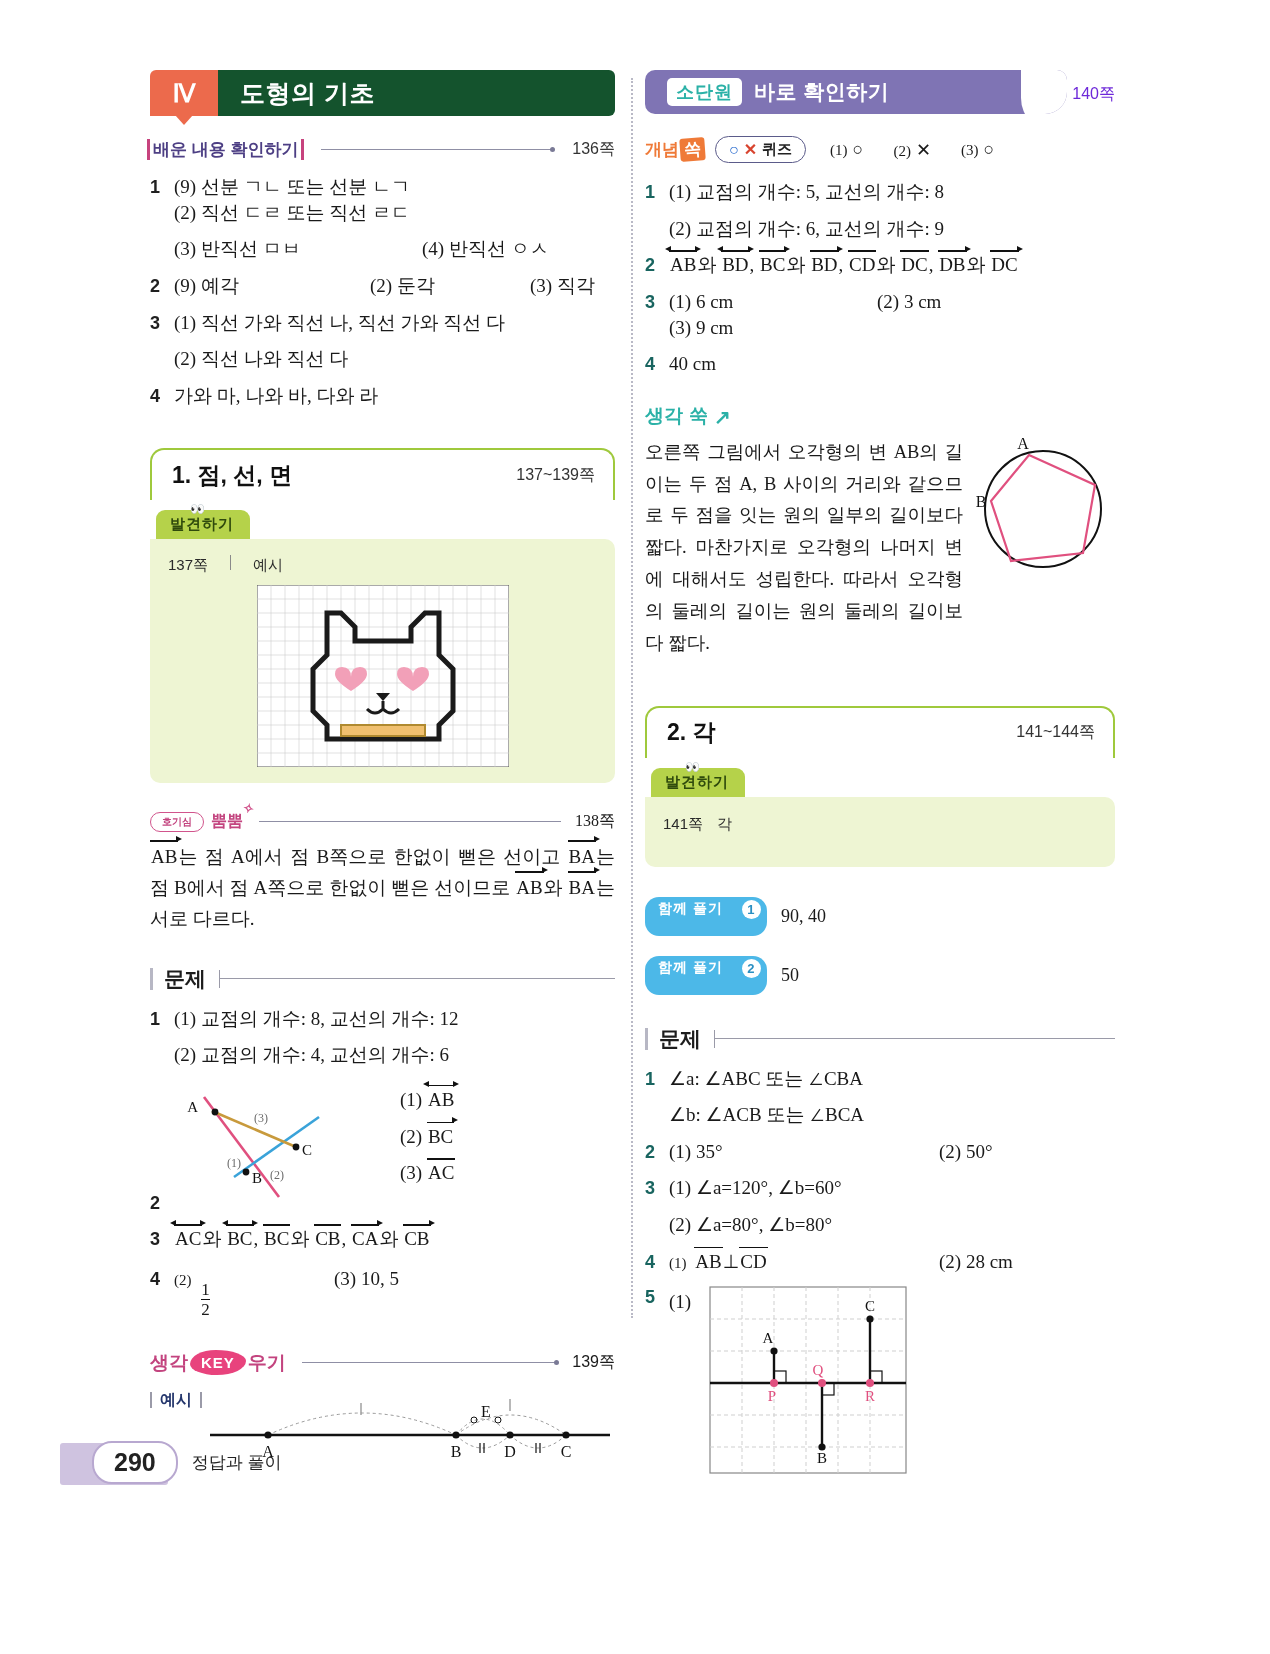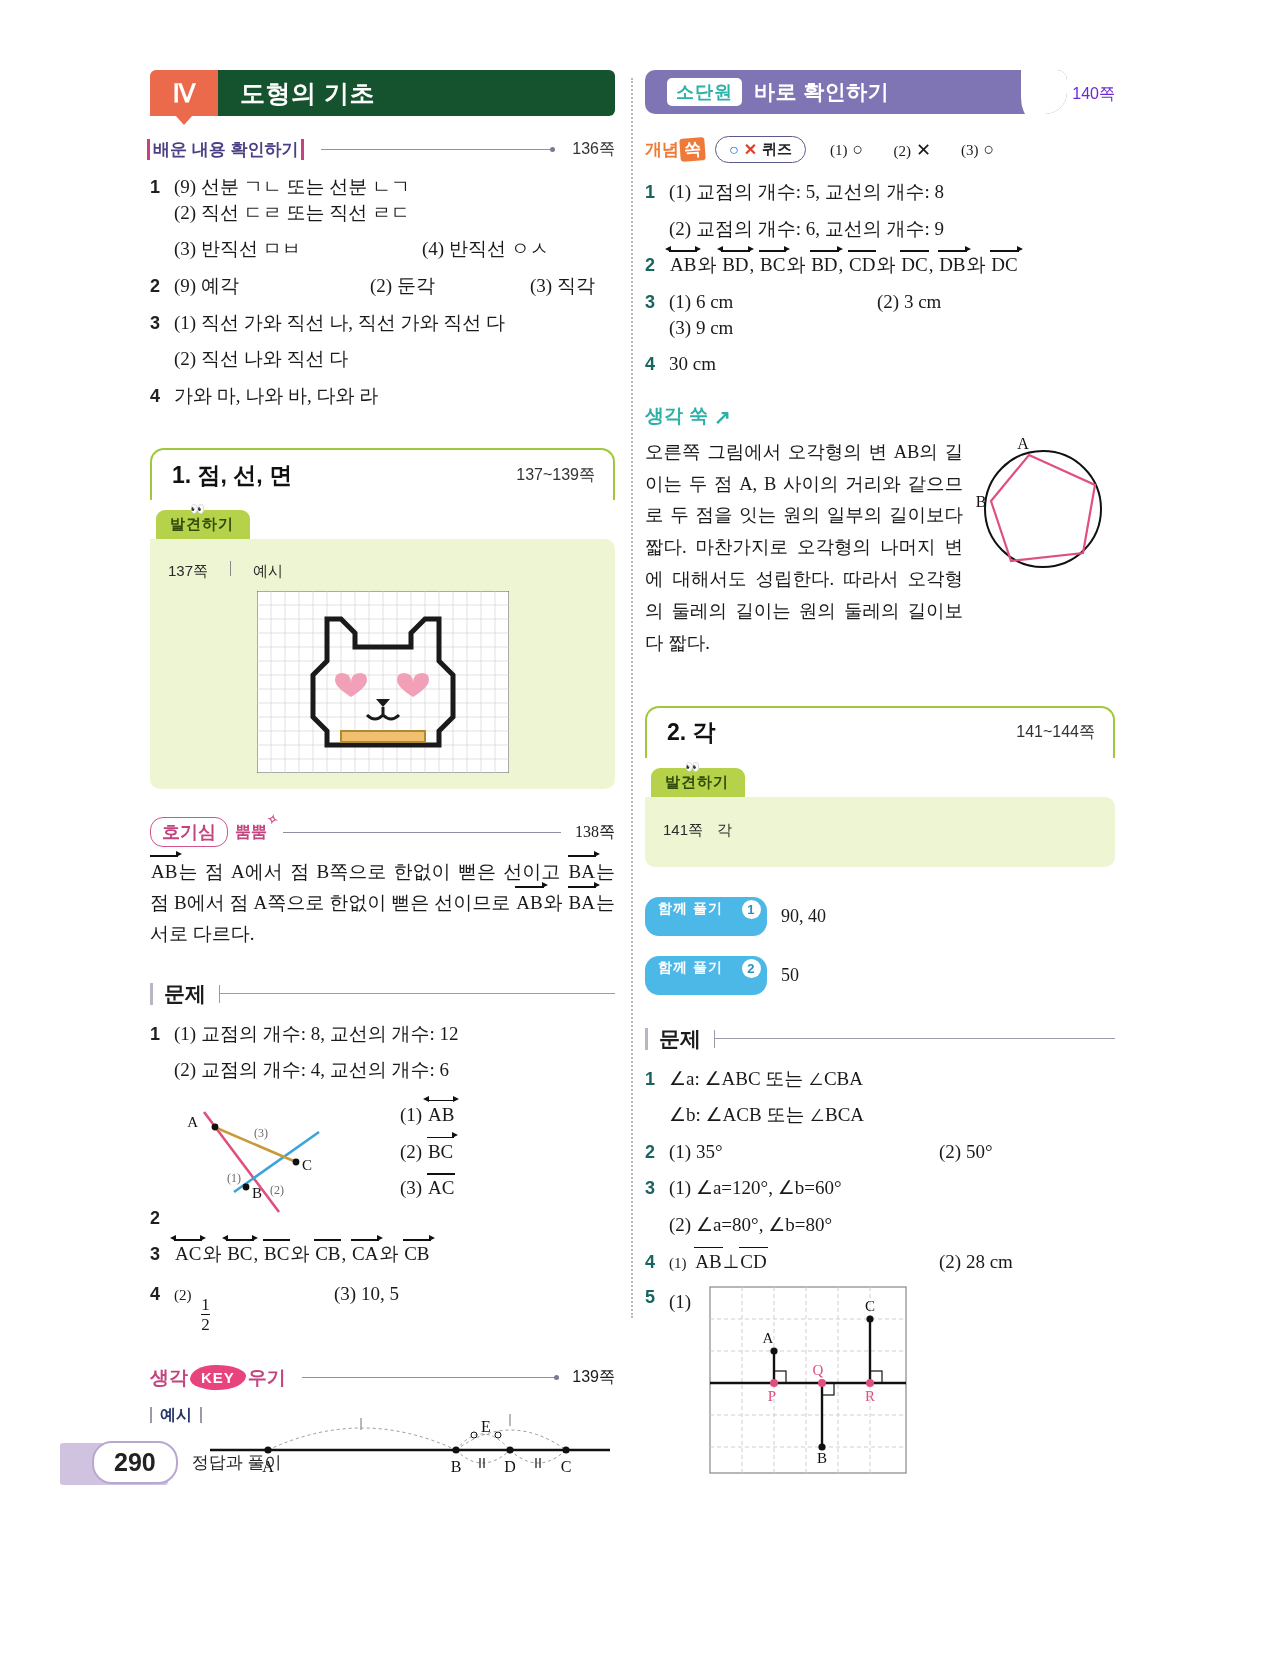--- a/index.html
+++ b/index.html
@@ -202,21 +202,20 @@
     background: #eef5d3;
     border-radius: 0 10px 10px 10px;
     padding: 16px 18px;
     min-height: 34px;
   }
   .disc-line {
     display: flex;
     align-items: baseline;
     gap: 14px;
     font-size: 17px;
-    margin-top: 6px;
   }
   .disc-line .pp {
     font-family: "Liberation Sans", sans-serif;
     font-size: 15px;
     color: #2a2a2a;
   }
   .disc-sep {
     display: inline-block;
     width: 1px; height: 15px;
     background: #8a8a8a;
@@ -226,21 +225,21 @@
 
   
   .pill-head { display: flex; align-items: center; margin-top: 28px; }
   .pill {
     border: 1.5px solid #d1548c;
     color: #c3447f;
     border-radius: 13px;
     padding: 2px 11px;
     font-family: "Liberation Sans", sans-serif;
     font-weight: bold;
-    font-size: 18px;
+    font-size: 10px;
     white-space: nowrap;
   }
   .pill-tail {
     color: #c3447f;
     font-family: "Liberation Sans", sans-serif;
     font-weight: bold;
     font-size: 16px;
     margin-left: 7px;
     position: relative;
   }
@@ -814,21 +813,21 @@
         <span class="ans-body">
           <span class="sub rw1">(1) 6 cm</span>
           <span class="sub rw2">(2) 3 cm</span>
           <span class="sub">(3) 9 cm</span>
         </span>
       </div>
 
       <div class="ans-row">
         <span class="ans-num teal">4</span>
         <span class="ans-body">
-          <span class="sub">30 cm</span>
+          <span class="sub">40 cm</span>
         </span>
       </div>
     </div>
 
     <div class="think-head">
       <span class="think-word">생각</span>
       <span class="think-word">쑥</span>
       <span class="think-arrow">↗</span>
     </div>
 

